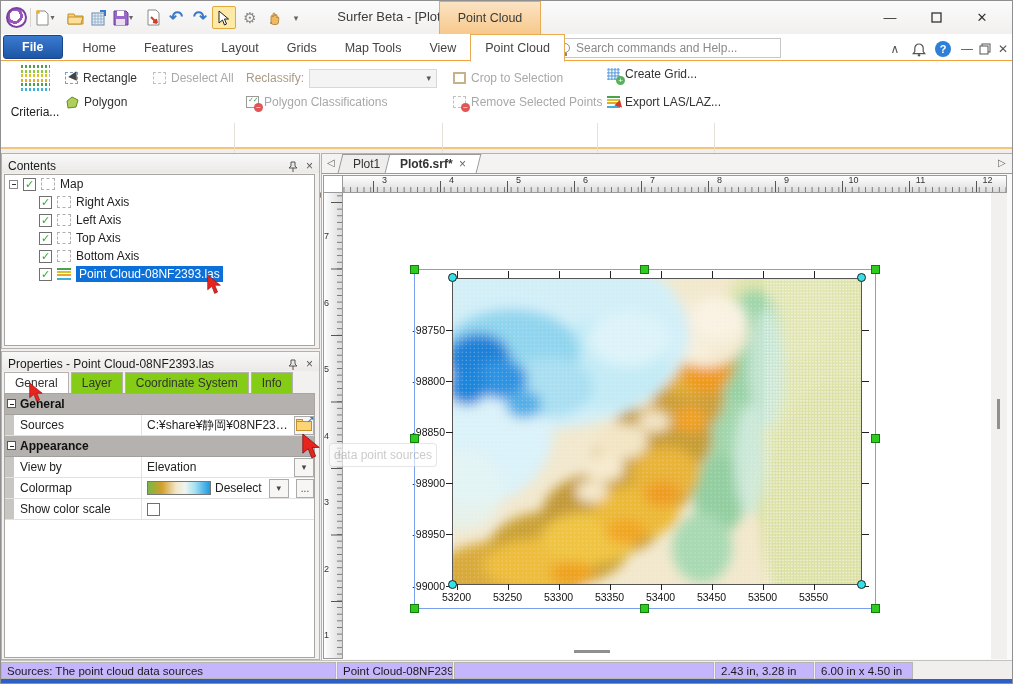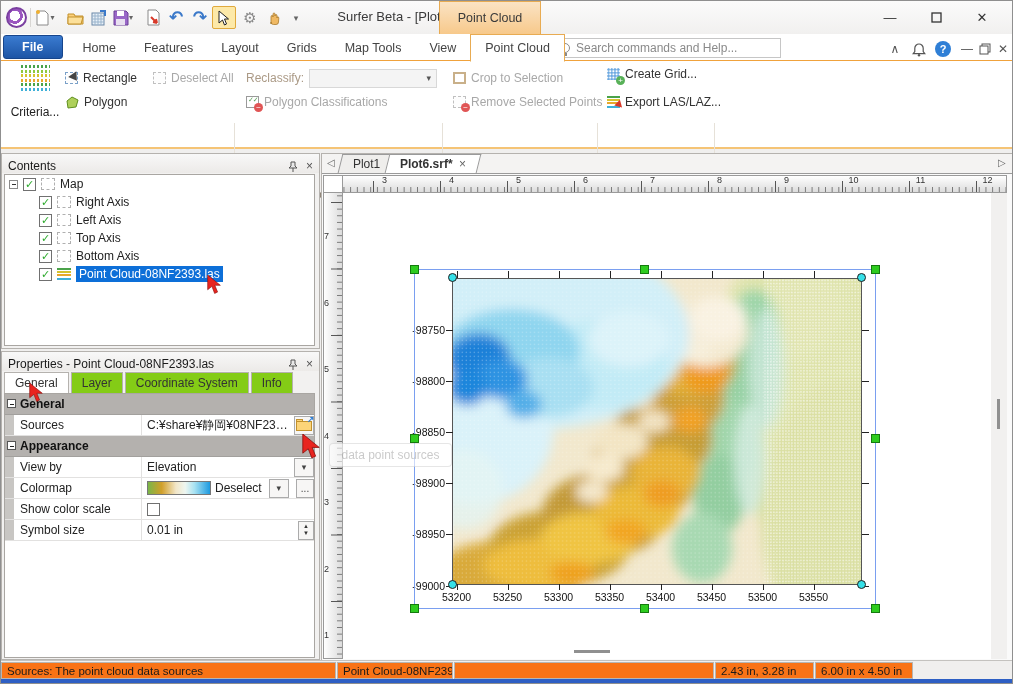--- a/index.html
+++ b/index.html
@@ -162,28 +162,28 @@
   .ylbls .tick { position:absolute; right:-8px; top:50%; width:7px; height:1px; background:#222; }
   .xlbls { left:430px; top:590px; width:408px; height:15px; display:flex; }
   .xlbls > span { width:51px; text-align:center; font-size:10.5px; color:#111; position:relative; }
   .xlbls .tick { position:absolute; left:50%; top:-7px; width:1px; height:6px; background:#222; }
   .xticks-top { left:430px; top:270px; width:408px; height:7px; display:flex; }
   .xticks-top > span { width:51px; position:relative; }
   .xticks-top .tick { position:absolute; left:50%; top:0; width:1px; height:7px; background:#222; }
   .yticks-right { left:861px; top:303px; width:10px; height:308px; display:flex; flex-direction:column; }
   .yticks-right > span { height:51.2px; position:relative; }
   .yticks-right .tick { position:absolute; left:0; top:50%; width:7px; height:1px; background:#222; }
-  #fade-tip { left:328px; top:442px; width:123px; height:24px; background:rgba(255,255,255,.8);
+  #fade-tip { left:328px; top:442px; width:108px; height:24px; background:rgba(255,255,255,.8);
       border:1px solid rgba(160,160,160,.35); border-radius:4px; display:flex; align-items:center;
       justify-content:center; color:#b9b9b9; font-size:12px; opacity:.75; overflow:hidden; white-space:nowrap; }
 
   
   #statusbar { left:0; top:659px; width:1013px; height:19px; background:#f0efee; border-top:1px solid #c4c2bf;
                font-size:11.5px; color:#1a1a1a; }
-  .sseg { position:absolute; top:1px; height:17px; border:1px solid #b7b5b2; background:#f97316;
+  .sseg { position:absolute; top:1px; height:17px; border:1px solid #b7b5b2; background:#c4b5fd;
           display:flex; align-items:center; padding:0 5px; white-space:nowrap; overflow:hidden; }
   #bottom-strip { left:0; top:678px; width:1013px; height:6px; background:#2e5fc4; }
 
   
   .redcur { width:16px; height:20px; }
 
   .pin-ic svg, .hic svg { display:block; }
 </style>
 </head>
 <body>
@@ -470,31 +470,20 @@
       <span class="txt">Deselect</span>
       <span class="sqbtn">▾</span>
       <span class="sqbtn dots">...</span>
     </span>
   </div>
   <div class="prow">
     <span class="indent"></span>
     <span class="plabel">Show color scale</span>
     <span class="pvalue">
       <span class="cb" style="color:transparent"></span>
-    </span>
-  </div>
-  <div class="prow">
-    <span class="indent"></span>
-    <span class="plabel">Symbol size</span>
-    <span class="pvalue">
-      <span class="txt">0.01 in</span>
-      <span class="spinner">
-          <span>▲</span>
-          <span>▼</span>
-        </span>
     </span>
   </div>
 </div>
 
 <div id="drawarea" class="abs"></div>
 <div id="doctabs" class="abs">
 
 <div class="dtab">
     <span>Plot1</span>
 

